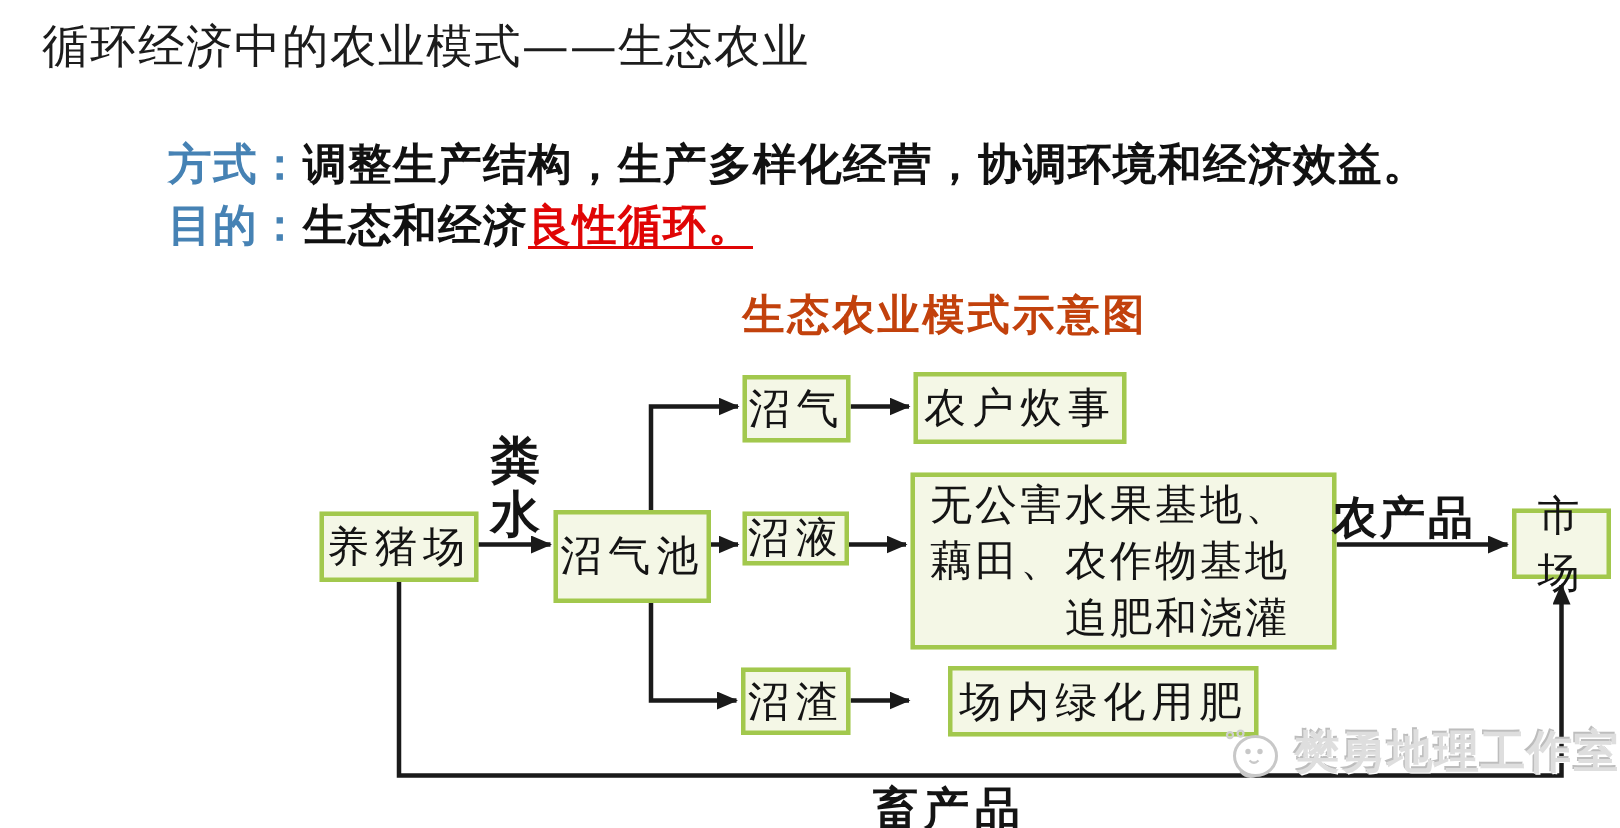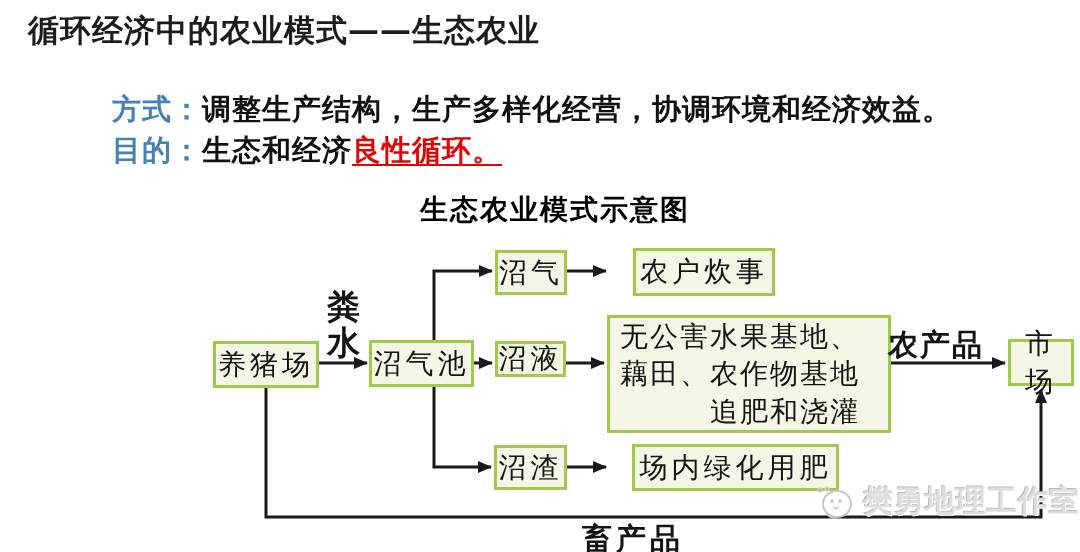--- a/index.html
+++ b/index.html
@@ -2,32 +2,32 @@
 <html><head>
 <meta charset="utf-8">
 <style>
   * { margin:0; padding:0; box-sizing:border-box; }
   body { background:#ffffff; font-family:"DejaVu Sans", sans-serif; }
   .stage { position:relative; width:1080px; height:552px; background:#ffffff; overflow:hidden; }
 
   .page-title {
     position:absolute; left:28px; top:10px;
     font-family:"DejaVu Serif", serif;
-    font-size:31px; font-weight:700; color:#1c1c1c; letter-spacing:1px;
+    font-size:31px; font-weight:400; color:#1c1c1c; letter-spacing:1px;
   }
 
   .intro-line { position:absolute; left:72px; font-size:29px; font-weight:700; color:#111; letter-spacing:1px; white-space:nowrap;margin-left:40px; }
   .intro-line.mode { top:90px; }
   .intro-line.purpose { top:131px; }
   .lbl-blue { color:#4682b4; font-weight:700; }
   .hl-red { color:#e00505; text-decoration:underline; text-decoration-color:#e00505; text-decoration-thickness:2px; text-underline-offset:4px; }
 
   .diagram-title {
-    position:absolute; left:420px; top:191px; width:420px; 
-    font-size:28px; font-weight:700; color:#000000; letter-spacing:2px;
+    position:absolute; left:420px; top:191px; width:420px; text-align:center;
+    font-size:28px; font-weight:700; color:#c2410c; letter-spacing:2px;
   }
 
   .box {
     position:absolute; display:flex; align-items:center; justify-content:center;
     background:#f4f7e6; border:3px solid #a2c84d; color:#141414;
     font-family:"DejaVu Serif", serif; font-size:28px; font-weight:400;
     letter-spacing:4px; text-align:center;
   }
   .box.big {
     justify-content:flex-start; align-items:center; text-align:right;
@@ -77,25 +77,25 @@
     <path d="M566 363 L604 363" stroke="#1a1a1a" stroke-width="3" fill="none" marker-end="url(#arr)"></path>
     <path d="M891 363 L1005 363" stroke="#1a1a1a" stroke-width="3" fill="none" marker-end="url(#arr)"></path>
     <path d="M434 340 V271 H492" stroke="#1a1a1a" stroke-width="3" fill="none" marker-end="url(#arr)"></path>
     <path d="M567 271 L606 271" stroke="#1a1a1a" stroke-width="3" fill="none" marker-end="url(#arr)"></path>
     <path d="M434 387 V467 H491" stroke="#1a1a1a" stroke-width="3" fill="none" marker-end="url(#arr)"></path>
     <path d="M567 467 L606 467" stroke="#1a1a1a" stroke-width="3" fill="none" marker-end="url(#arr)"></path>
     <path d="M266 387 V517 H1041 V390" stroke="#1a1a1a" stroke-width="3" fill="none" marker-end="url(#arr)"></path>
   </svg>
 
   <div class="box" style="left:213px; top:341px; width:106px; height:47px;">养猪场</div>
-  <div class="box" style="left:369px; top:340px; width:105px; height:47px;">沼气池</div>
+  <div class="box" style="left:369px; top:340px; width:105px; height:62px;">沼气池</div>
   <div class="box" style="left:495px; top:250px; width:72px; height:45px;">沼气</div>
   <div class="box" style="left:495px; top:341px; width:71px; height:36px;">沼液</div>
   <div class="box" style="left:494px; top:445px; width:73px; height:45px;">沼渣</div>
-  <div class="box" style="left:609px; top:248px; width:142px; height:48px;margin-left:24px;">农户炊事</div>
+  <div class="box" style="left:609px; top:248px; width:142px; height:48px;">农户炊事</div>
   <div class="box big" style="left:607px; top:315px; width:284px; height:118px;">无公害水果基地、
 藕田、农作物基地
 追肥和浇灌</div>
   <div class="box" style="left:609px; top:444px; width:207px; height:47px;margin-left:23px;">场内绿化用肥</div>
   <div class="box" style="left:1008px; top:339px; width:66px; height:47px;">市场</div>
 
   <div class="edge-label manure">粪水</div>
   <div class="edge-label farmprod">农产品</div>
   <div class="edge-label livestock">畜产品</div>
 

